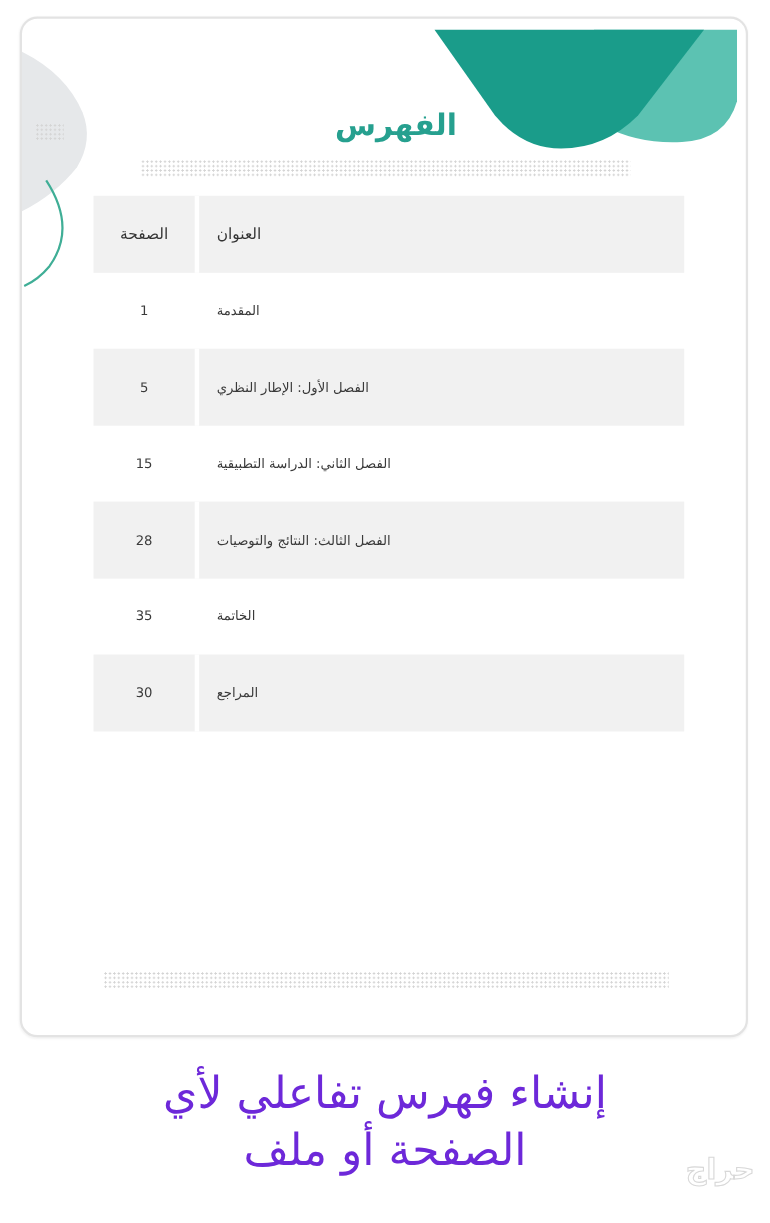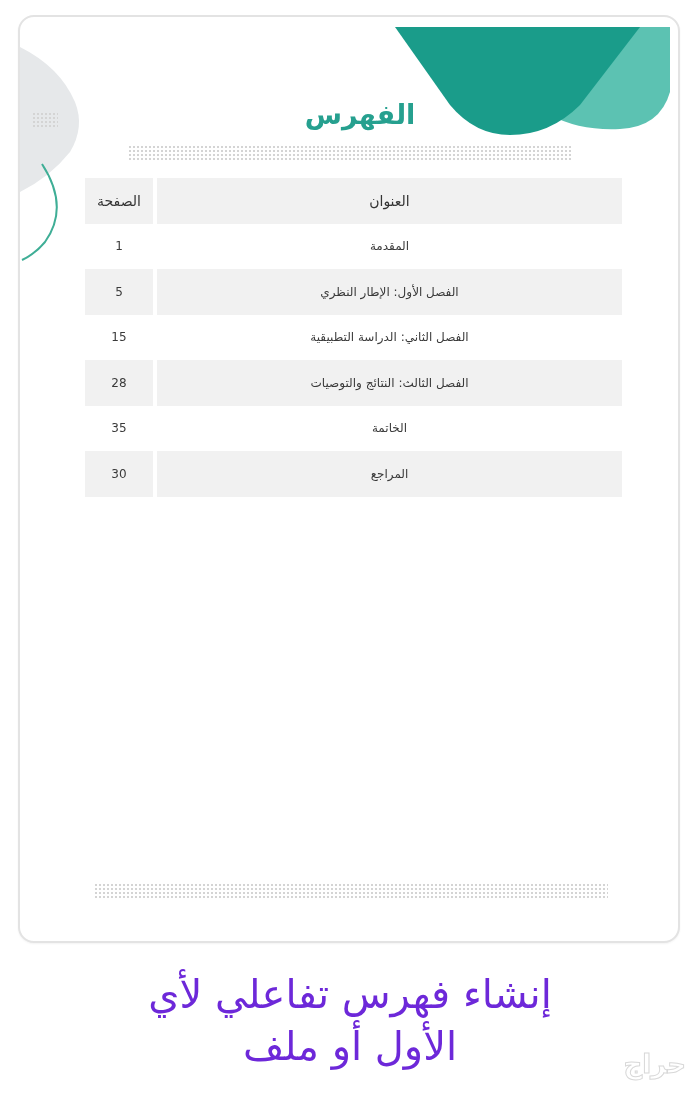--- a/index.html
+++ b/index.html
@@ -19,25 +19,25 @@
     background-image: radial-gradient(circle, #d4d4d4 0.9px, transparent 1.1px);
     background-size: 4px 4px;
   }
   .dots.top { left: 108px; top: 128px; width: 445px; }
   .dots.bottom { left: 74px; top: 866px; width: 514px; }
   .dots.side { left: 12px; top: 95px; width: 26px; height: 16px; }
   table.toc {
     position: absolute; left: 65px; top: 161px; width: 537px;
     border-collapse: separate; border-spacing: 0; direction: rtl;
   }
-  .toc td, .toc th { height: 37.5px; padding: 4px; font-weight: normal; vertical-align: middle; }
+  .toc td, .toc th { height: 37.5px; padding: 16px; font-weight: normal; vertical-align: middle; }
   .toc th { font-size: 14px; color: #333; background: #f1f1f1; }
   .toc td { font-size: 12px; color: #3a3a3a; }
   .toc tr.alt td { background: #f1f1f1; }
-  .toc .col-title { text-align: center; }
+  .toc .col-title { text-align: left; }
   .toc .col-page { width: 60px; text-align: center; border-right: 4px solid #fff; }
   .caption {
     position: absolute; left: 0; top: 968px; width: 700px; text-align: center;
     font-size: 40px; line-height: 52px; color: #6d28d9; direction: rtl;
   }
   .watermark {
     position: absolute; right: 14px; top: 1049px; font-size: 26px; font-weight: bold;
     color: #ffffff; -webkit-text-stroke: 1px #d8d8d8; direction: rtl; letter-spacing: 1px;
   }
 </style>
@@ -93,16 +93,16 @@
         <td class="col-page">30</td>
       </tr>
     </tbody>
   </table>
 
   <div class="dots bottom"></div>
 </div>
 
 <div class="caption">
   <div>إنشاء فهرس تفاعلي لأي</div>
-  <div>الأول أو ملف</div>
+  <div>الصفحة أو ملف</div>
 </div>
 
 <div class="watermark">حراج</div>
 
 </body></html>

